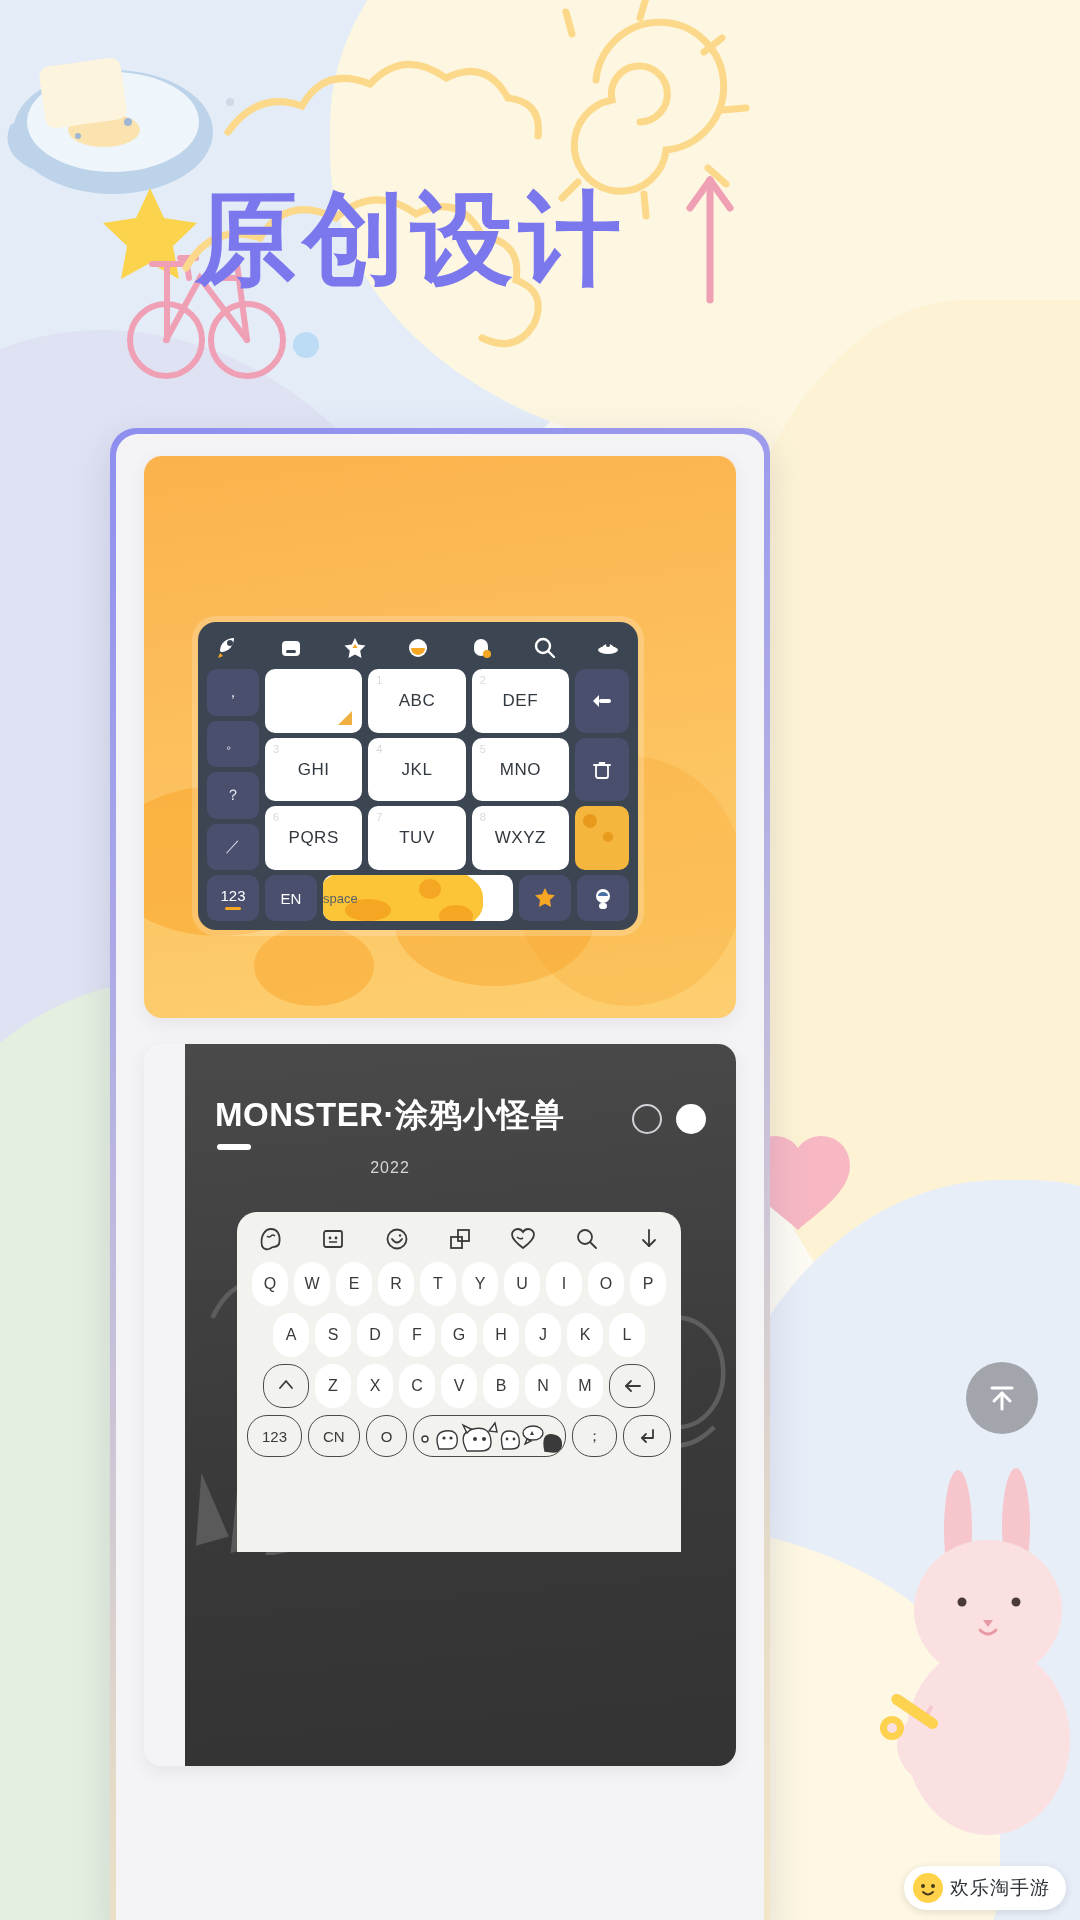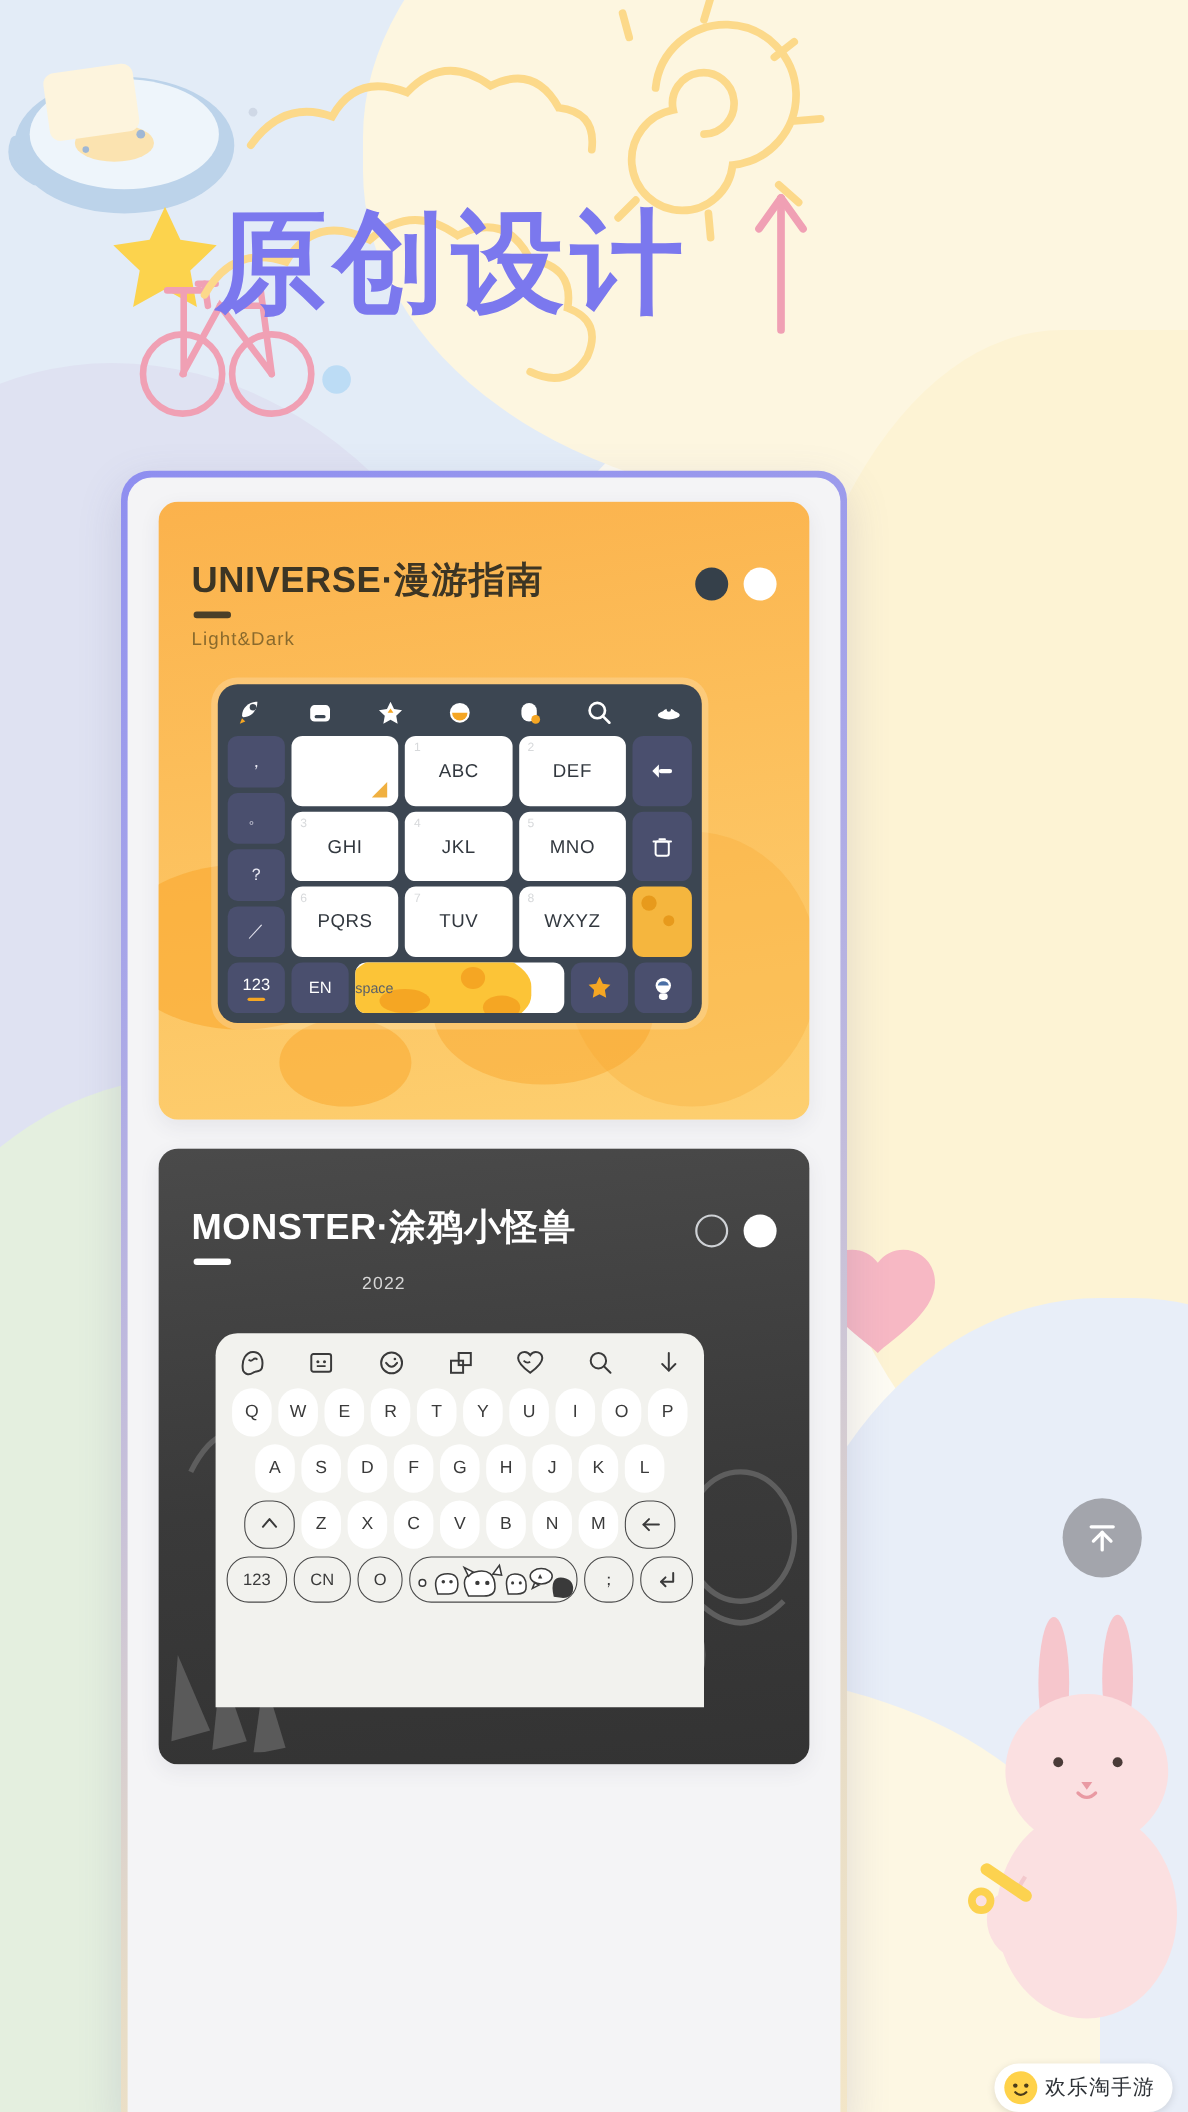--- a/index.html
+++ b/index.html
@@ -147,23 +147,24 @@
     padding-right:22px; color:#5a6068; font-size:13px;
   }
   .kb-space .cheese {
     position:absolute; left:-10px; top:-14px; width:170px; height:78px;
     background:#fcc437; border-radius:50% 46% 44% 50%;
   }
   .kb-space .hole { position:absolute; border-radius:50%; background:#f5a623; }
 
   
   .preview-monster {
-    height:560px;
+    height:722px;
     background:linear-gradient(175deg,#4a4a4a 0%, #3a3a3a 55%, #333 100%);
     position:relative;
+    margin-left:41px;
   }
   .card-title-light { color:#ffffff; }
   .title-rule-light { background:#ffffff; }
   .card-sub-light { color:#d6d6d6; font-size:16px; letter-spacing:1px;text-align:center; }
 
   .kb-light {
     position:absolute; left:52px; top:168px; width:444px; height:340px;
     background:#f2f2ee; border-radius:20px 20px 0 0; z-index:3;
     padding:10px 10px 0 10px; display:flex; flex-direction:column;
   }
@@ -202,21 +203,21 @@
     position:absolute; right:42px; top:1362px; width:72px; height:72px;
     border-radius:50%; background:rgba(105,105,110,.55);
     display:flex; align-items:center; justify-content:center; z-index:9;
   }
 
   
   #mascot { position:absolute; right:0px; top:1230px; width:300px; height:690px; z-index:6; }
 
   
   #watermark {
-    position:absolute; right:14px; bottom:0; z-index:20;
+    position:absolute; right:14px; bottom:10px; z-index:20;
     display:flex; align-items:center; gap:7px;
     background:#ffffff; border-radius:22px; padding:7px 16px 7px 9px;
     box-shadow:0 2px 8px rgba(0,0,0,.12);
   }
   #watermark .wm-face {
     width:30px; height:30px; border-radius:50%; background:#ffd24a;
     position:relative; flex:0 0 auto;
   }
   #watermark .wm-text { font-size:19px; color:#2f3338; letter-spacing:1px; white-space:nowrap; }
 </style>
@@ -294,35 +295,20 @@
 <div id="phone">
   <div id="phone-screen">
 
     <div class="theme-card">
       <div class="card-preview preview-universe">
         <div class="blob" style="left:-40px;top:330px;width:230px;height:150px;"></div>
         <div class="blob" style="left:250px;top:400px;width:200px;height:130px;opacity:.45;"></div>
         <div class="blob" style="left:110px;top:470px;width:120px;height:80px;opacity:.5;"></div>
         <div class="blob" style="left:370px;top:300px;width:230px;height:250px;opacity:.28;"></div>
 
-        <div class="card-head">
-          <div class="card-head-row">
-            <div>
-              <div class="card-title">
-                <span>UNIVERSE</span><span>·</span><span class="cn">漫游指南</span>
-              </div>
-              <div class="title-rule"></div>
-              <div class="card-sub">Light&amp;Dark</div>
-            </div>
-            <div class="dots">
-              <div class="dot dark-fill"></div>
-              <div class="dot light-fill"></div>
-            </div>
-          </div>
-        </div>
 
         <div class="kb-dark">
           <div class="kb-toolbar">
             <svg width="26" height="26" viewBox="0 0 26 26">
               <path d="M5 16 C5 8 12 3 19 3 C19 10 14 17 6 17 Z" fill="#fff"></path>
               <circle cx="15" cy="8" r="3" fill="#3c4652"></circle>
               <path d="M5 18 l-2 5 5 -2z" fill="#f5a623"></path>
             </svg>
             <svg width="26" height="26" viewBox="0 0 26 26">
               <rect x="4" y="6" width="18" height="15" rx="4" fill="#fff"></rect>

